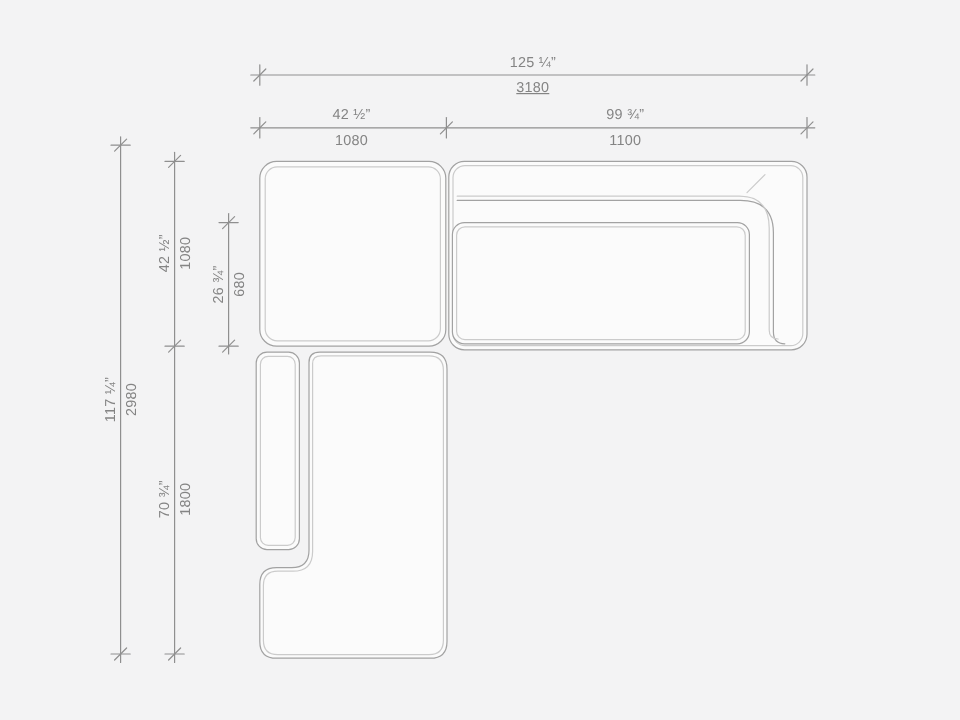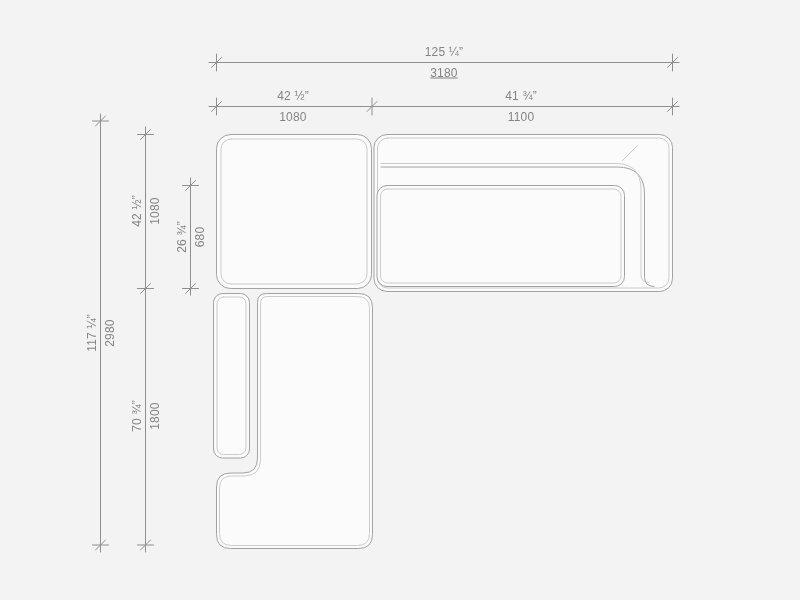--- a/index.html
+++ b/index.html
@@ -108,21 +108,21 @@
       <line x1="185.5" y1="293.5" x2="195.5" y2="283.5" class="dim"></line>
     </g>
   </svg>
 
   <div class="dim-label" style="left:444px; top:52px;">125 ¼”</div>
   <div class="dim-label" style="left:444px; top:73px;text-decoration:underline;">3180</div>
 
   <div class="dim-label" style="left:293px; top:96px;">42 ½”</div>
   <div class="dim-label" style="left:293px; top:117px;">1080</div>
 
-  <div class="dim-label" style="left:521px; top:96px;">41 ¾”</div>
+  <div class="dim-label" style="left:521px; top:96px;">99 ¾”</div>
   <div class="dim-label" style="left:521px; top:117px;">1100</div>
 
   <div class="dim-label vert" style="left:92px; top:333px;">117 ¼”</div>
   <div class="dim-label vert" style="left:110px; top:333px;">2980</div>
 
   <div class="dim-label vert" style="left:137px; top:211px;">42 ½”</div>
   <div class="dim-label vert" style="left:155px; top:211px;">1080</div>
 
   <div class="dim-label vert" style="left:182px; top:237px;">26 ¾”</div>
   <div class="dim-label vert" style="left:200px; top:237px;">680</div>

